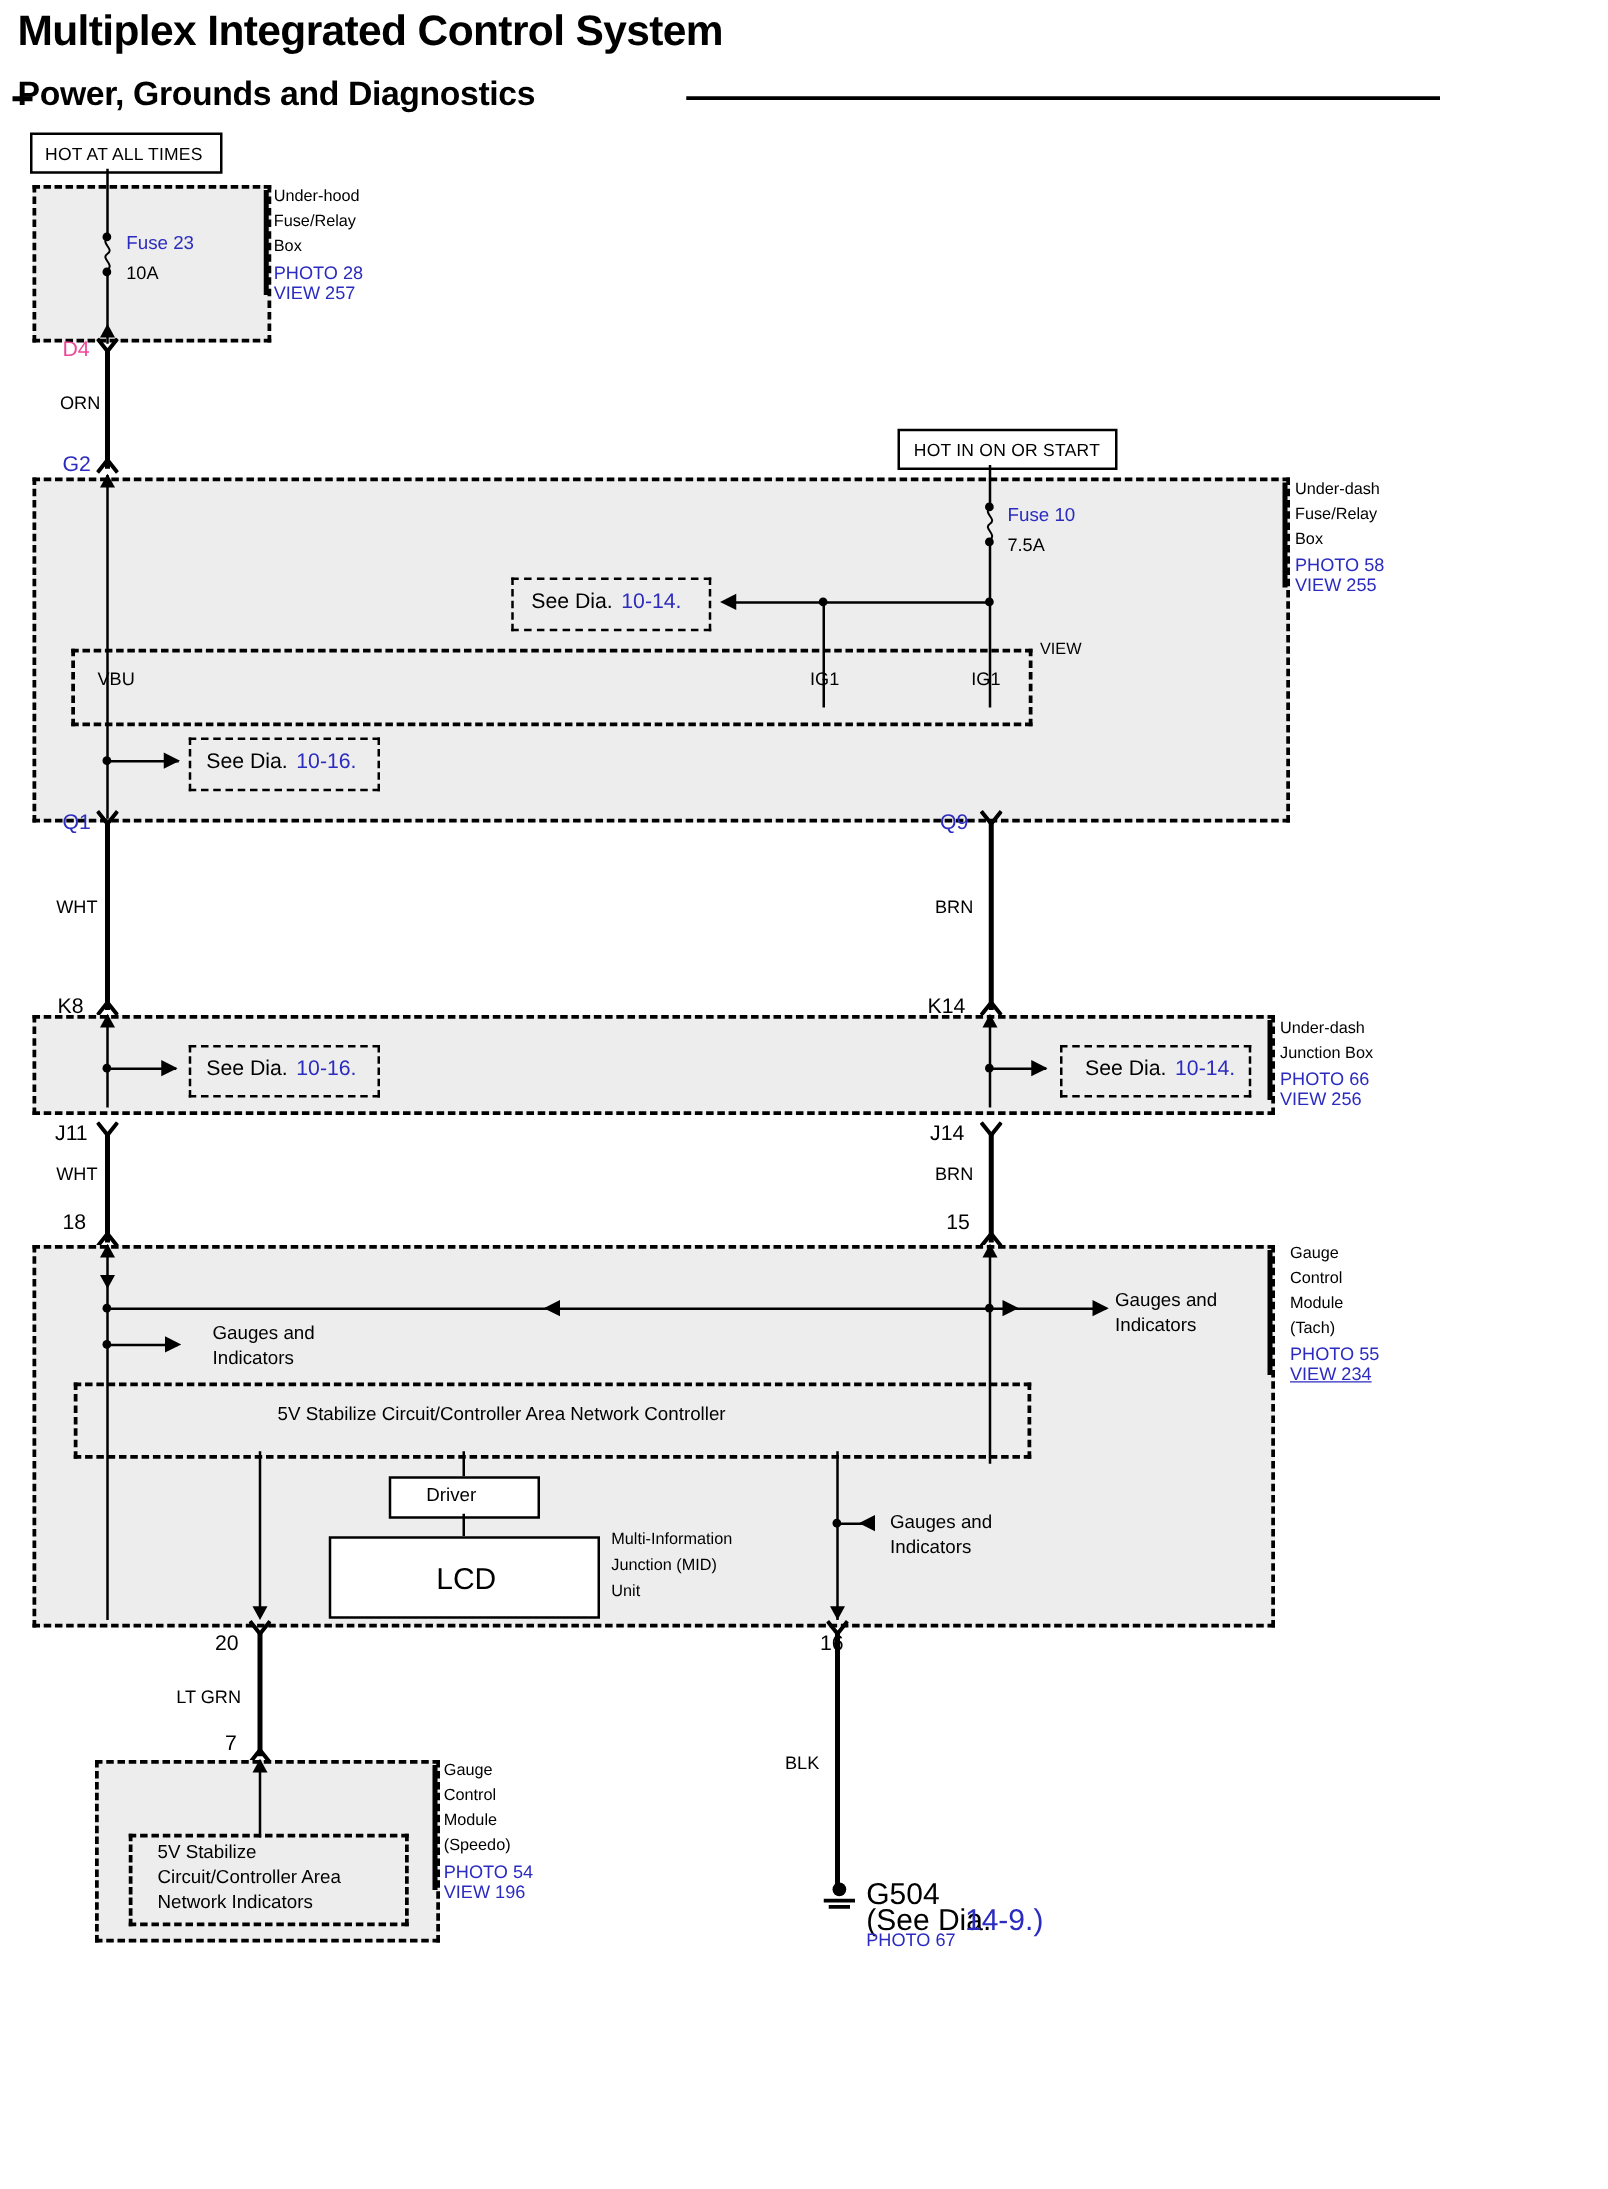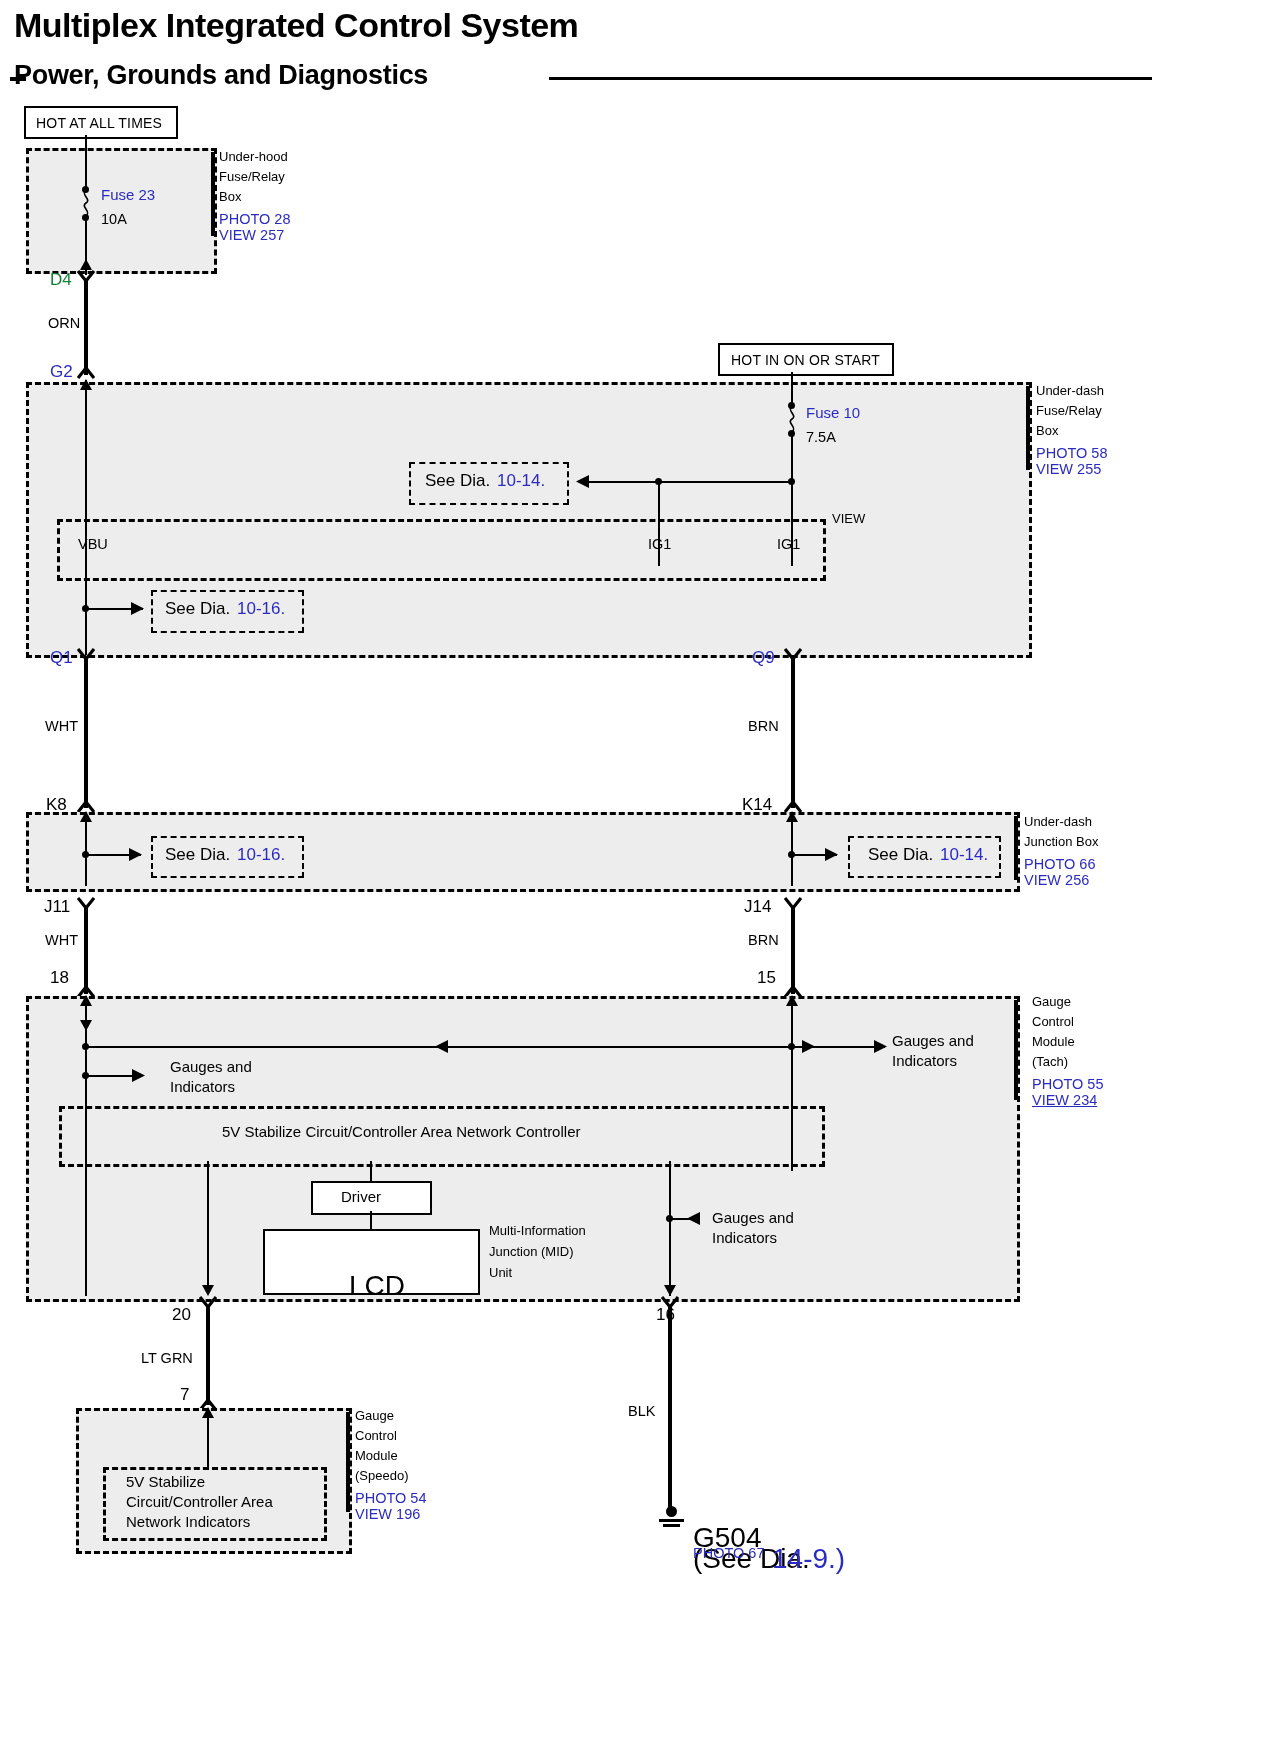--- a/index.html
+++ b/index.html
@@ -18,21 +18,21 @@
   .dashbox{position:absolute;border:3px dashed #000;background:#ededed;}
   .dashbox-thin{position:absolute;border:2px dashed #000;background:transparent;}
   .wire{position:absolute;background:#000;}
   .thickv{position:absolute;width:4px;background:#000;}
   .thinv{position:absolute;width:1.6px;background:#000;}
   .thinh{position:absolute;height:1.6px;background:#000;}
   .dot{position:absolute;width:7px;height:7px;border-radius:50%;background:#000;}
   .lbl{position:absolute;font-size:17px;white-space:pre;}
   .lbl-sm{position:absolute;font-size:14.5px;white-space:pre;}
   .lbl-md{position:absolute;font-size:15px;white-space:pre;}
-  .lbl-lg{position:absolute;font-size:28px;white-space:pre;margin-top:20px;}
+  .lbl-lg{position:absolute;font-size:24px;white-space:pre;}
   .boxlbl{position:absolute;font-size:14px;white-space:pre;letter-spacing:0.2px;}
   .modlabel{position:absolute;font-size:13px;line-height:1.05;white-space:pre;}
   .sidebar{position:absolute;width:4px;background:#000;}
   .seedia{position:absolute;font-size:17px;white-space:pre;}
 </style>
 </head>
 <body>
 
 <div class="t" id="title">Multiplex Integrated Control System</div>
 <div class="abs" id="sub-dash-l"></div>
@@ -60,21 +60,21 @@
 <div class="sidebar" style="left:211px;top:152px;height:84px;"></div>
 <div class="modlabel" style="left:219px;top:150px;">Under-hood</div>
 <div class="modlabel" style="left:219px;top:170px;">Fuse/Relay</div>
 <div class="modlabel" style="left:219px;top:190px;">Box</div>
 <div class="lbl-sm blue" style="left:219px;top:211px;">PHOTO 28</div>
 <div class="lbl-sm blue" style="left:219px;top:227px;">VIEW 257</div>
 
 <svg class="abs" style="left:77px;top:270px;" width="18" height="14">
   <path d="M1 1 L9 11 L17 1" stroke="#000" stroke-width="3.2" fill="none"></path>
 </svg>
-<div class="lbl" style="left:50px;top:270px;color:#15803d;">D4</div>
+<div class="lbl" style="left:50px;top:270px;color:#ec4899;">D4</div>
 <div class="thickv" style="left:84px;top:280px;height:95px;"></div>
 <div class="lbl-sm" style="left:48px;top:315px;">ORN</div>
 
 <svg class="abs" style="left:77px;top:366px;" width="18" height="14">
   <path d="M1 12 L9 2 L17 12" stroke="#000" stroke-width="3.2" fill="none"></path>
 </svg>
 <div class="lbl" style="left:50px;top:362px;color:#2b2bc0;">G2</div>
 
 <div class="solidbox" style="left:718px;top:343px;width:172px;height:29px;">
   <div class="boxlbl" style="left:11px;top:7px;">HOT IN ON OR START</div>

